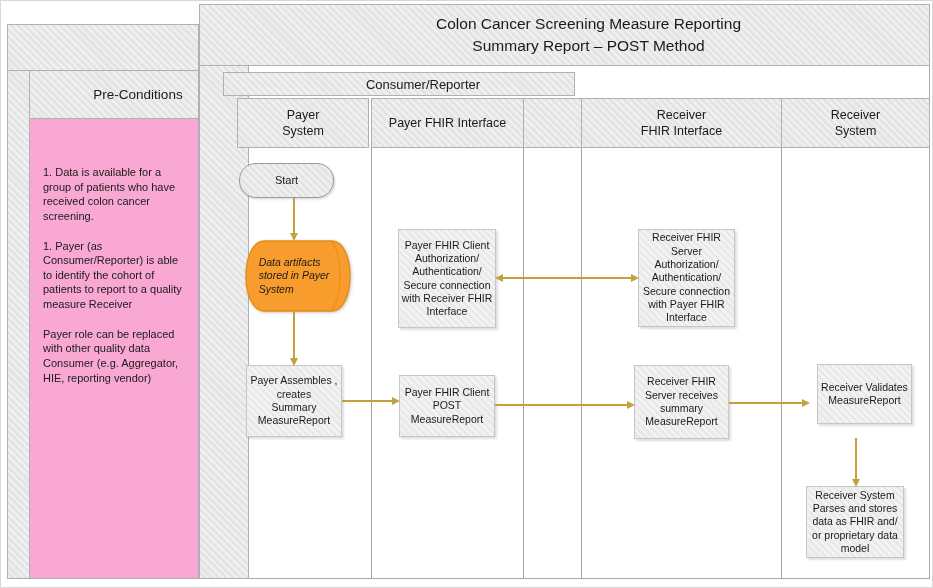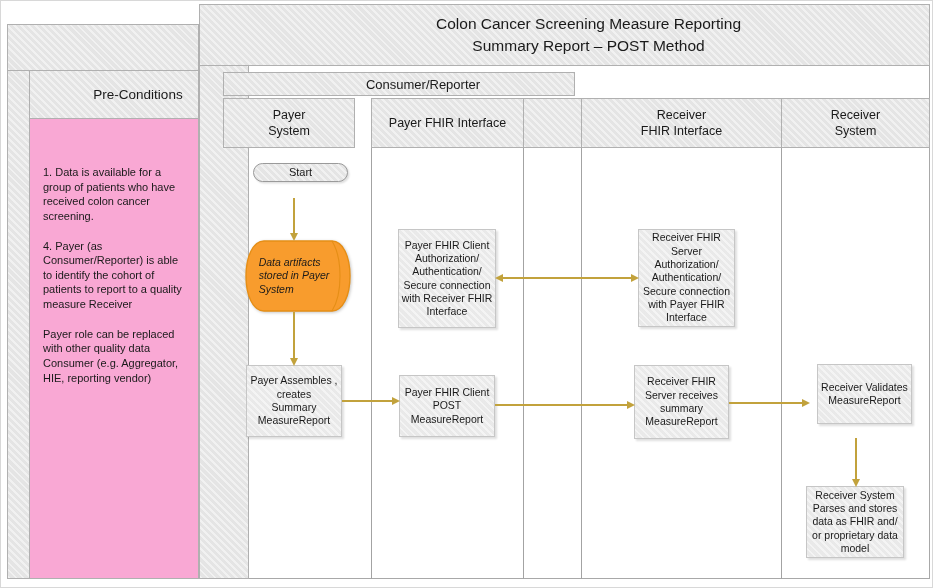--- a/index.html
+++ b/index.html
@@ -79,35 +79,35 @@
 
 <div class="page">
 
   <div class="band tex pc-top"></div>
   <div class="band tex pc-side"></div>
   <div class="band tex ctr pc-header">
     <span>Pre-Conditions</span>
   </div>
   <div class="pc-body">
     <p class="pc-par">1. Data is available for a group of patients who have received colon cancer screening.</p>
-    <p class="pc-par">4. Payer (as Consumer/Reporter) is able to identify the cohort of patients to report to a quality measure Receiver</p>
+    <p class="pc-par">1. Payer (as Consumer/Reporter) is able to identify the cohort of patients to report to a quality measure Receiver</p>
     <p class="pc-par">Payer role can be replaced with other quality data Consumer (e.g. Aggregator, HIE, reporting vendor)</p>
   </div>
 
   <div class="main-frame"></div>
   <div class="band tex ctr main-title">
     <span>Colon Cancer Screening Measure Reporting
 Summary Report – POST Method</span>
   </div>
   <div class="band tex main-side"></div>
 
   <div class="band tex ctr group-hdr">
     <span>Consumer/Reporter</span>
   </div>
-  <div class="lane-hdr tex ctr" style="left:222px;width:132px">
+  <div class="lane-hdr tex ctr" style="left:236px;width:132px">
     <span>Payer
 System</span>
   </div>
   <div class="lane-hdr tex ctr" style="left:370px;width:153px">
     <span>Payer FHIR Interface</span>
   </div>
   <div class="lane-hdr tex ctr" style="left:522px;width:59px">
     <span></span>
   </div>
   <div class="lane-hdr tex ctr" style="left:580px;width:201px">
@@ -117,21 +117,21 @@
   <div class="lane-hdr tex ctr" style="left:780px;width:149px">
     <span>Receiver
 System</span>
   </div>
 
   <div class="vline" style="left:370px"></div>
   <div class="vline" style="left:522px"></div>
   <div class="vline" style="left:580px"></div>
   <div class="vline" style="left:780px"></div>
 
-  <div class="node start tex ctr" style="left:252px;top:162px;width:95px;height:19px">
+  <div class="node start tex ctr" style="left:238px;top:162px;width:95px;height:35px">
     <span>Start</span>
   </div>
 
   <div class="drum">
     <svg viewBox="0 0 108 72">
       <path class="drum-body" d="M20,1 L88,1 C99,1 106,16.5 106,36 C106,55.5 99,71 88,71 L20,71 C9,71 2,55.5 2,36 C2,16.5 9,1 20,1 Z"></path>
       <path class="drum-seam" d="M88,1 C93,9 96,21.5 96,36 C96,50.5 93,63 88,71"></path>
     </svg>
     <span class="drum-label">Data artifacts
 stored in Payer

